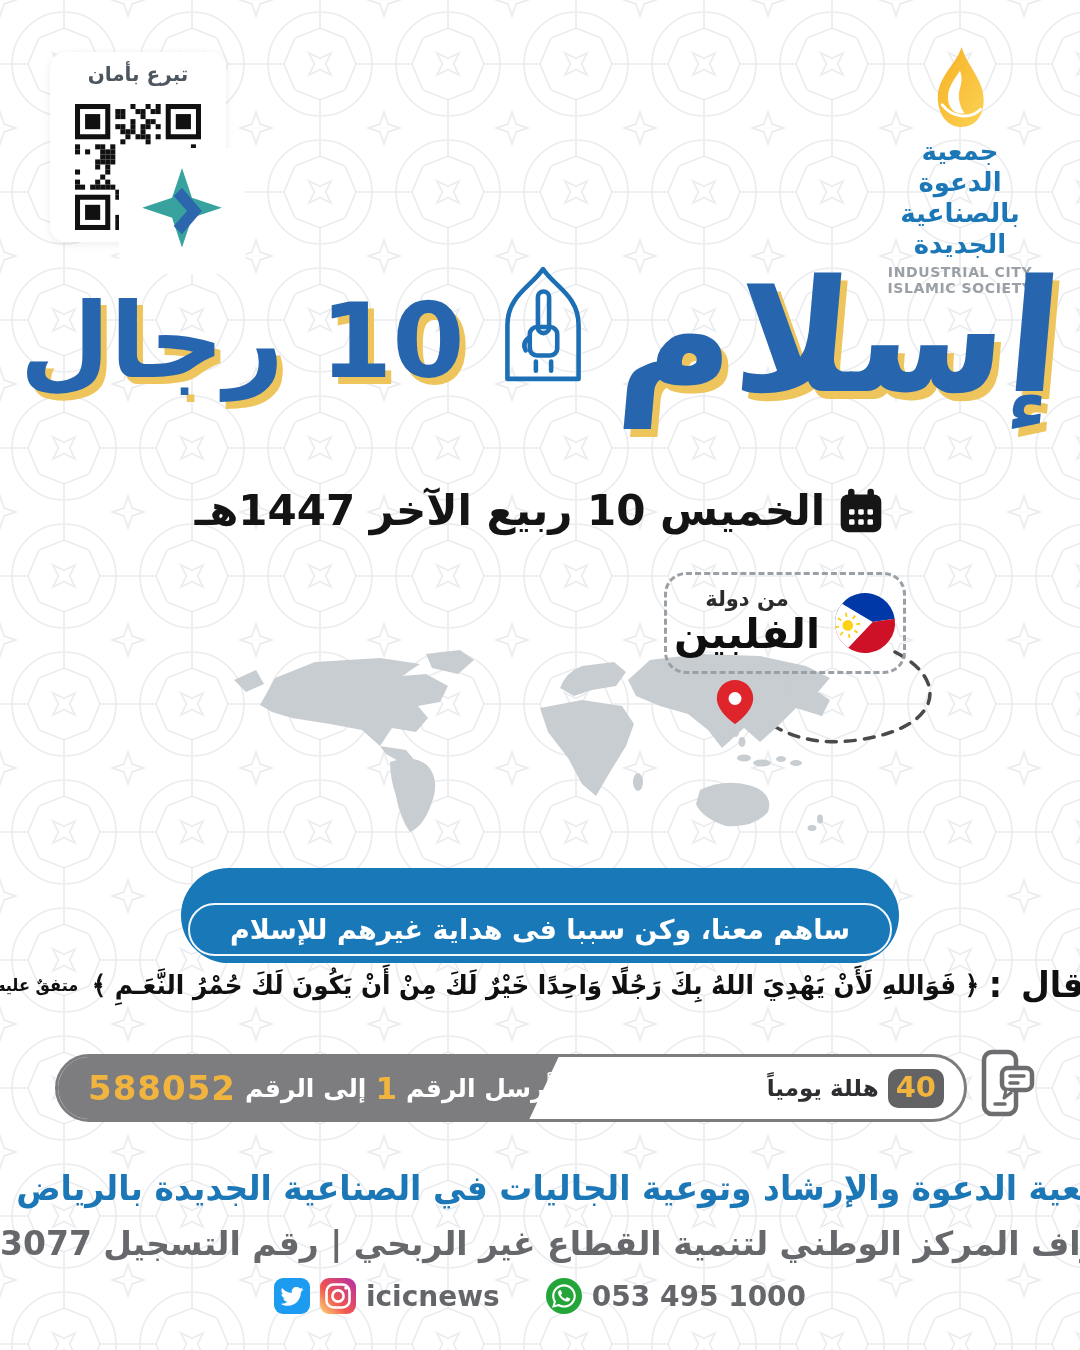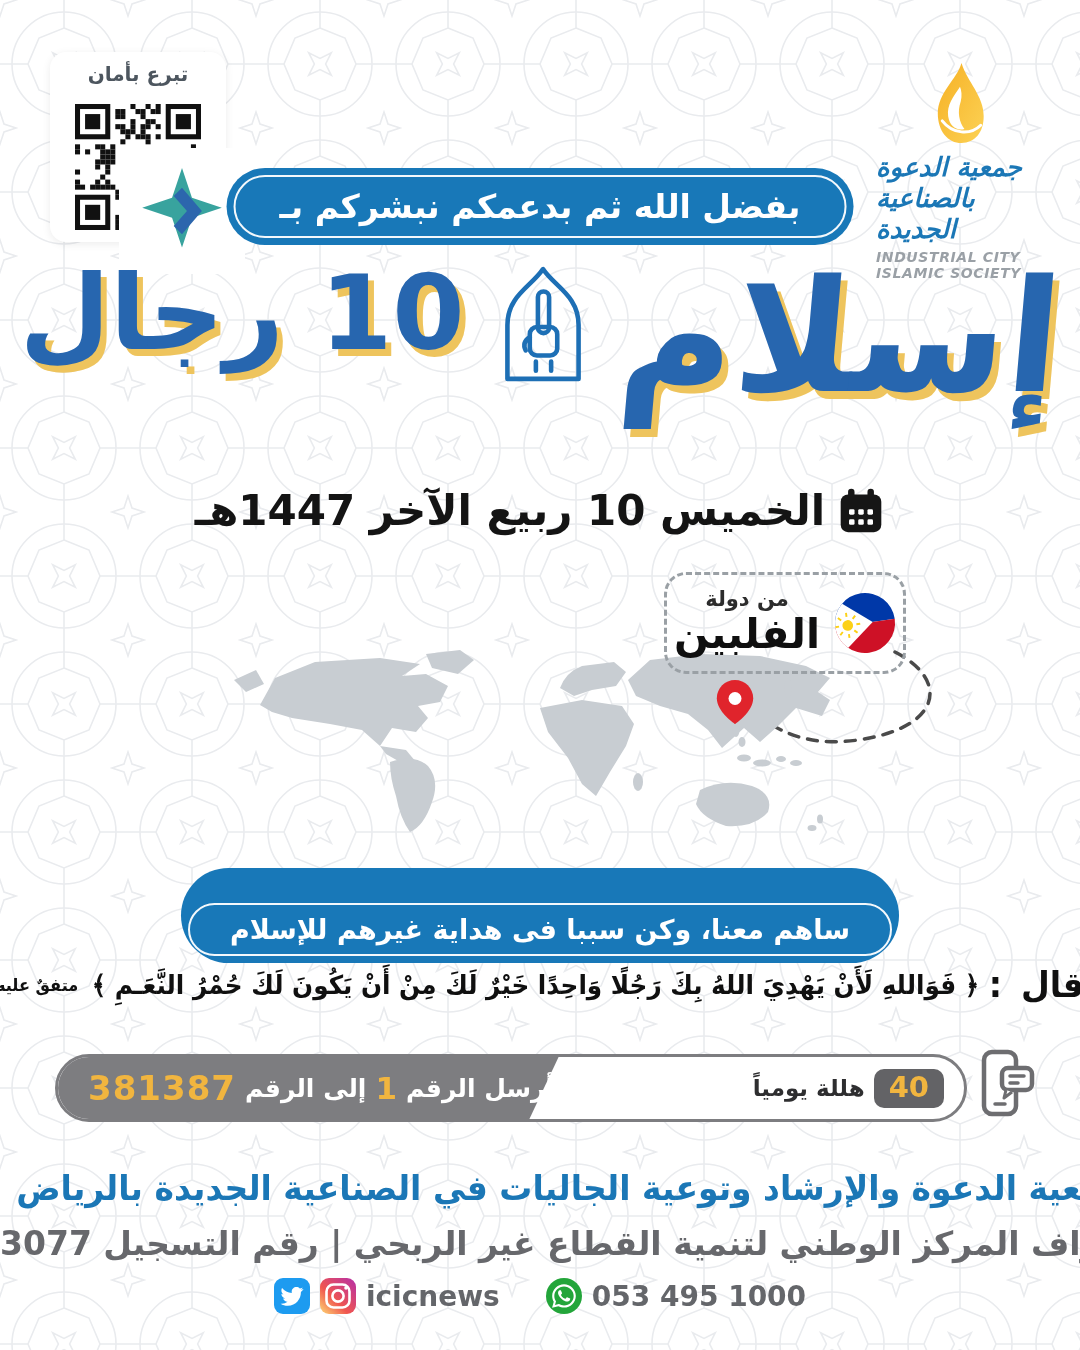--- a/index.html
+++ b/index.html
@@ -13,42 +13,42 @@
 
   
   .qr-card{left:50px;top:52px;width:160px;z-index:2;background:#fff;border-radius:16px;
            box-shadow:0 2px 8px rgba(0,0,0,.08);padding:10px 8px 12px;text-align:center;}
   .qr-label{font-size:20px;font-weight:700;color:#4d565f;margin-bottom:18px;}
   .qr-box{position:relative;width:126px;height:126px;margin:0 auto;}
   .qr-box svg{width:126px;height:126px;}
   .qr-logo{position:absolute;left:44px;top:44px;width:38px;height:38px;background:#fff;}
 
   
-  .brand{right:36px;top:60px;width:168px;z-index:2;font-style:italic;}
+  .brand{right:36px;top:44px;width:168px;z-index:2;text-align:center;}
   .brand .flame{width:74px;height:92px;margin:0 auto;}
   .brand-line{font-size:26px;line-height:31px;font-weight:800;color:#1b77b6;}
   .brand-cap{font-size:14px;letter-spacing:.6px;color:#9aa0a6;font-weight:700;margin-top:4px;}
 
   
   .pill{background:#1878b8;border-radius:999px;padding:7px;z-index:2;}
   .pill-inner{border:2.5px solid rgba(255,255,255,.95);border-radius:999px;
               color:#fff;font-weight:800;white-space:nowrap;text-align:center;}
   .banner1{left:50%;transform:translateX(-50%);top:168px;}
   .banner1 .pill-inner{font-size:33px;padding:10px 44px;}
   .banner2{left:50%;transform:translateX(-50%);top:868px;}
   .banner2 .pill-inner{font-size:27px;padding:9px 40px;margin-top:28px;}
 
   
   .title-row{left:0;top:256px;width:1080px;display:flex;justify-content:center;
              align-items:flex-start;gap:26px;z-index:2;}
   .t-islam{font-size:156px;line-height:1.05;font-weight:800;color:#2766af;
            text-shadow:7px 8px 0 #eec45d;transform:skewX(-5deg);}
   .t-icon{width:104px;height:122px;margin-top:8px;}
   .t-count{font-size:104px;line-height:1.1;font-weight:800;color:#2766af;
-           text-shadow:6px 7px 0 #eec45d;white-space:nowrap;}
+           text-shadow:6px 7px 0 #eec45d;margin-top:28px;white-space:nowrap;}
 
   
   .date-row{left:0;top:486px;width:1080px;display:flex;justify-content:center;
             align-items:center;gap:12px;z-index:2;}
   .date-row svg{width:48px;height:48px;}
   .date-text{font-size:42px;font-weight:800;color:#141414;white-space:nowrap;text-align:center;}
 
   
   .origin-card{left:664px;top:572px;width:236px;height:96px;border:3px dashed #9aa0a5;
                border-radius:22px;display:flex;align-items:center;justify-content:center;
@@ -75,21 +75,21 @@
             border:3px solid #7d7d80;border-radius:36px;overflow:hidden;box-sizing:border-box;}
   .sms-gray{position:absolute;left:-3px;top:-3px;height:calc(100% + 6px);width:505px;
             background:#7d7d80;clip-path:polygon(0 0,100% 0,calc(100% - 32px) 100%,0 100%);}
   .sms-left,.sms-right{position:absolute;top:0;height:100%;display:flex;align-items:center;gap:9px;}
   .sms-left{left:30px;color:#fff;font-weight:800;font-size:25px;white-space:nowrap;}
   .sms-right{right:20px;color:#2e2e30;font-weight:800;font-size:23px;white-space:nowrap;}
   .gold{color:#f1b53f;}
   .n1{font-size:31px;}
   .n6{font-size:34px;letter-spacing:1px;}
   .badge40{background:#636366;color:#f1b53f;font-size:29px;font-weight:800;
-           border-radius:10px;padding:1px 15px 4px;}
+           border-radius:10px;padding:1px 8px 4px;}
   .sms-phone{left:972px;top:1046px;width:66px;height:80px;z-index:2;}
 
   
   .footer-1{left:0;top:1168px;width:1080px;text-align:center;font-size:34px;font-weight:800;
             color:#1b77b6;z-index:2;white-space:nowrap;transform:scaleX(.97);}
   .footer-2{left:0;top:1224px;width:1080px;text-align:center;font-size:33px;font-weight:700;
             color:#67686c;z-index:2;white-space:nowrap;}
   .social-row{left:0;top:1278px;width:1080px;display:flex;justify-content:center;
               align-items:center;gap:10px;z-index:2;}
   .social-row svg{width:36px;height:36px;}
@@ -317,23 +317,20 @@
       </defs>
       <path d="M52,2 C46,24 20,42 20,70 C20,94 34,110 52,110 C70,110 82,96 82,74 C82,46 60,28 52,2 Z" fill="url(#goldg)"></path>
       <path d="M50,34 C41,48 32,58 34,74 C36,88 46,94 56,91 C49,82 46,68 51,54 C53,46 52,39 50,34 Z" fill="#fff"></path>
       <path d="M26,80 C40,98 64,100 78,86" fill="none" stroke="#fff" stroke-width="4" stroke-linecap="round"></path>
     </svg>
     <div class="brand-line">جمعية الدعوة</div>
     <div class="brand-line">بالصناعية الجديدة</div>
     <div class="brand-cap">INDUSTRIAL CITY ISLAMIC SOCIETY</div>
   </div>
 
-  <div class="pill banner1">
-    <div class="pill-inner">بفضل الله ثم بدعمكم نبشركم بـ</div>
-  </div>
 
   <div class="title-row" dir="rtl">
     <span class="t-islam">إسلام</span>
     <svg class="t-icon" viewBox="0 0 100 120" xmlns="http://www.w3.org/2000/svg">
       <g fill="none" stroke="#1d6fb5" stroke-width="4.5" stroke-linejoin="round" stroke-linecap="round">
         <path d="M50,5 C39,22 15,31 15,60 L15,113 L85,113 L85,60 C85,31 61,22 50,5 Z"></path>
         <rect x="37" y="62" width="27" height="28" rx="7"></rect>
         <rect x="45" y="27" width="11" height="41" rx="5.5"></rect>
         <path d="M37,72 q-8,5 -4,13"></path>
         <path d="M43,96 v9 M58,96 v9"></path>
@@ -432,21 +429,21 @@
     <span class="hadith-src">متفقٌ عليه</span>
   </div>
 
   <div class="sms-wrap">
     <div class="sms-pill">
       <div class="sms-gray"></div>
       <div class="sms-left" dir="rtl">
         <span>أرسل الرقم</span>
         <span class="gold n1">1</span>
         <span>إلى الرقم</span>
-        <span class="gold n6">381387</span>
+        <span class="gold n6">588052</span>
       </div>
       <div class="sms-right" dir="rtl">
         <span class="badge40">40</span>
         <span>هللة يومياً</span>
       </div>
     </div>
   </div>
   <svg class="sms-phone" viewBox="0 0 66 80" xmlns="http://www.w3.org/2000/svg">
     <g fill="#fff" stroke="#6d6d70" stroke-width="4.5" stroke-linejoin="round" stroke-linecap="round">
       <rect x="12" y="6" width="32" height="62" rx="8"></rect>

